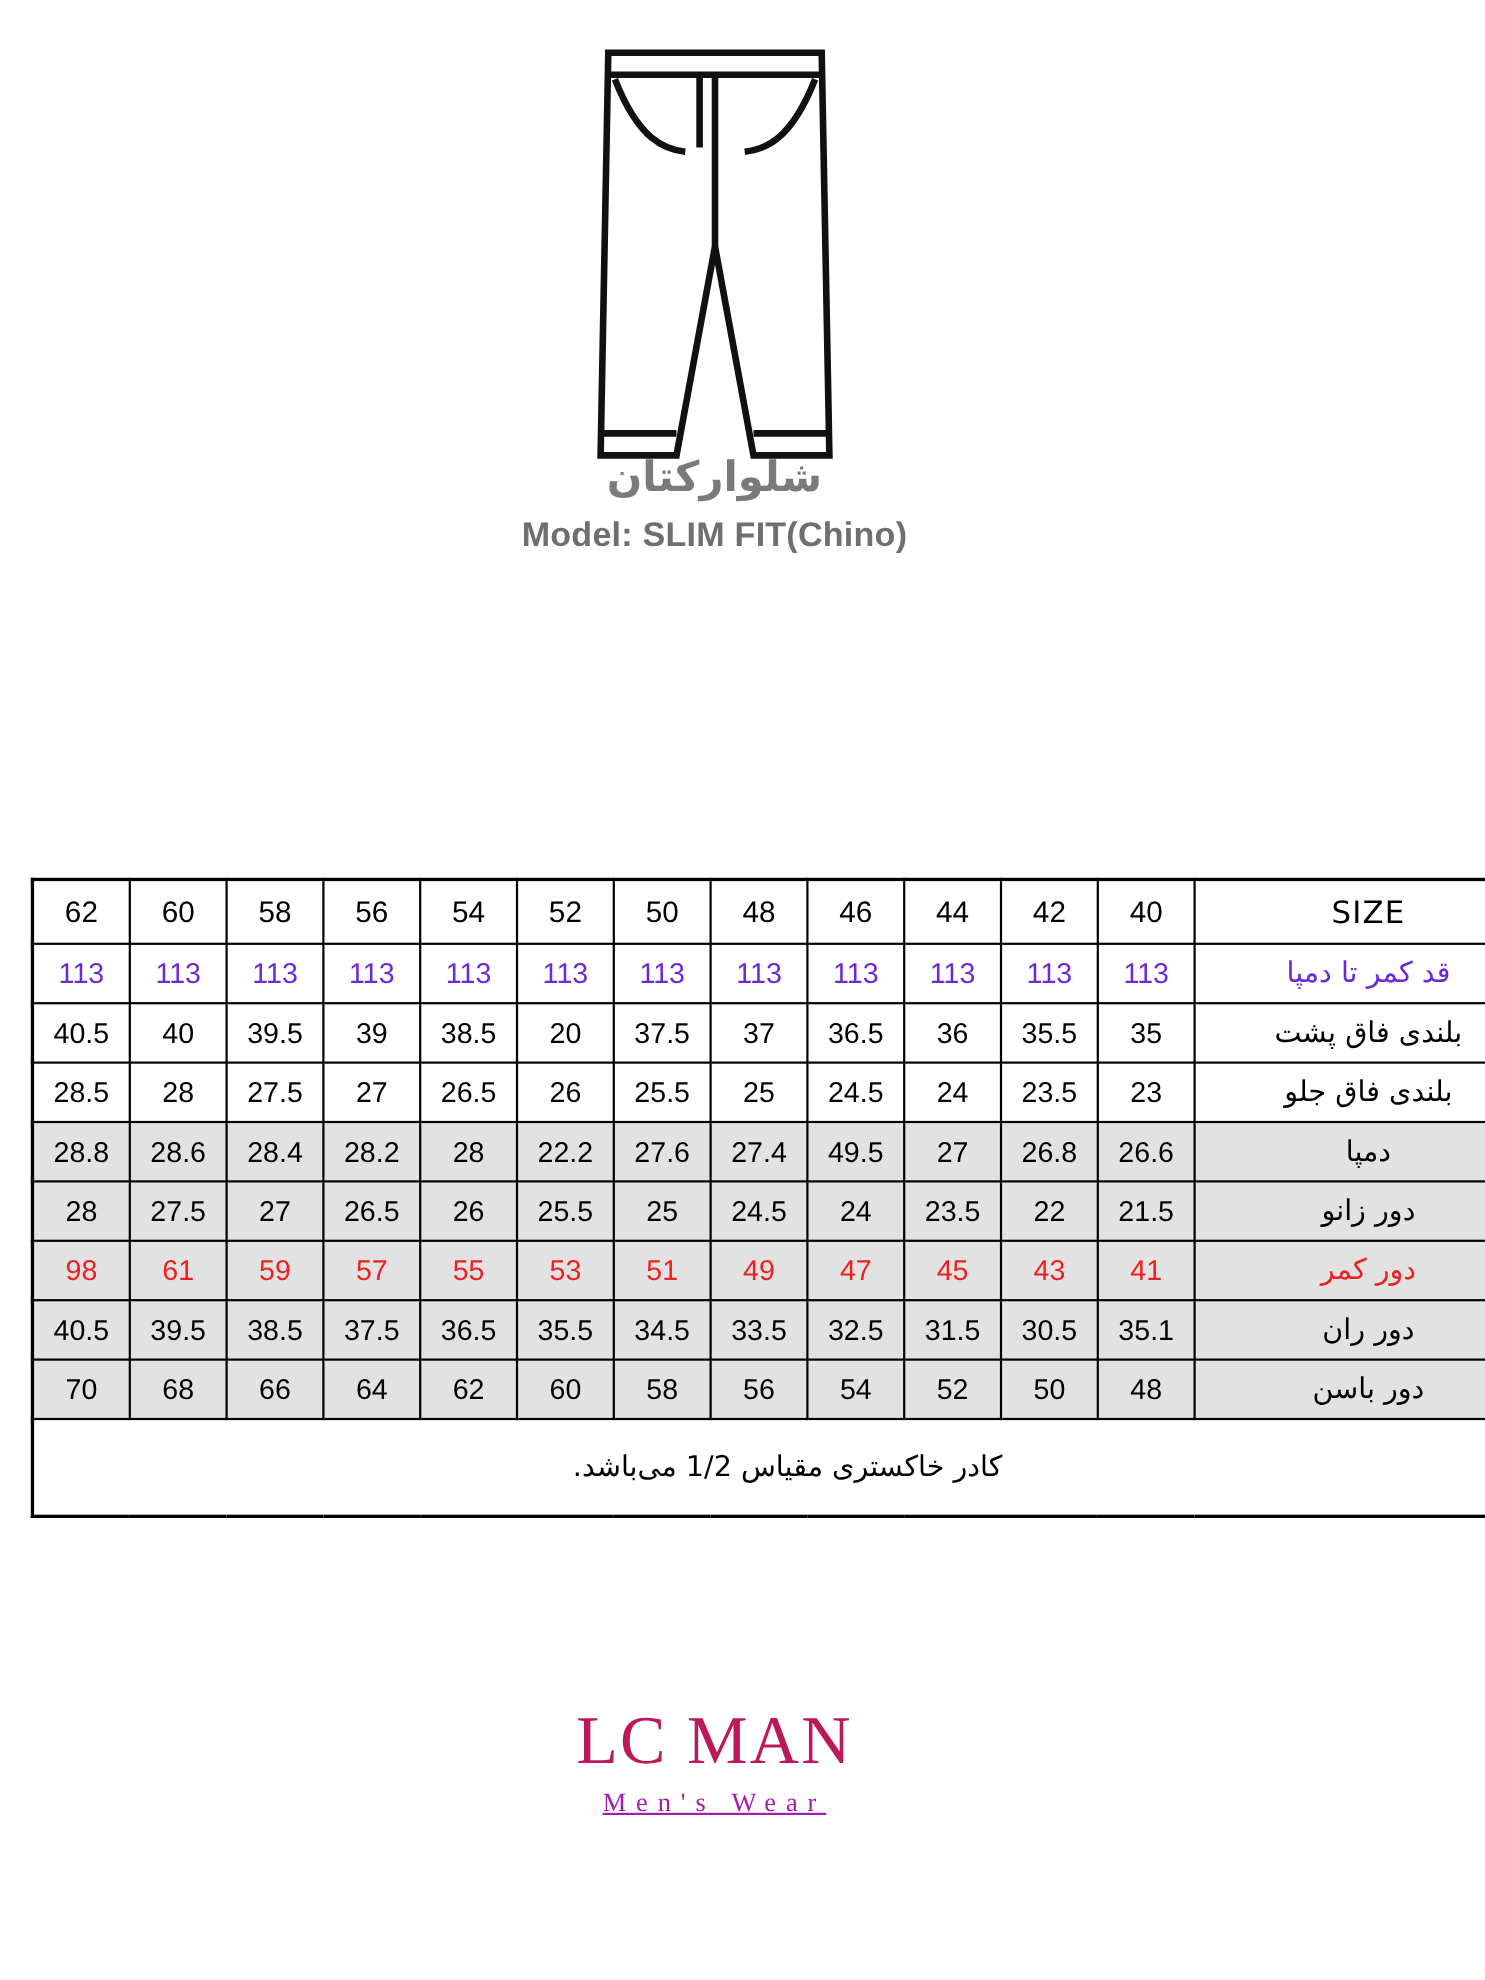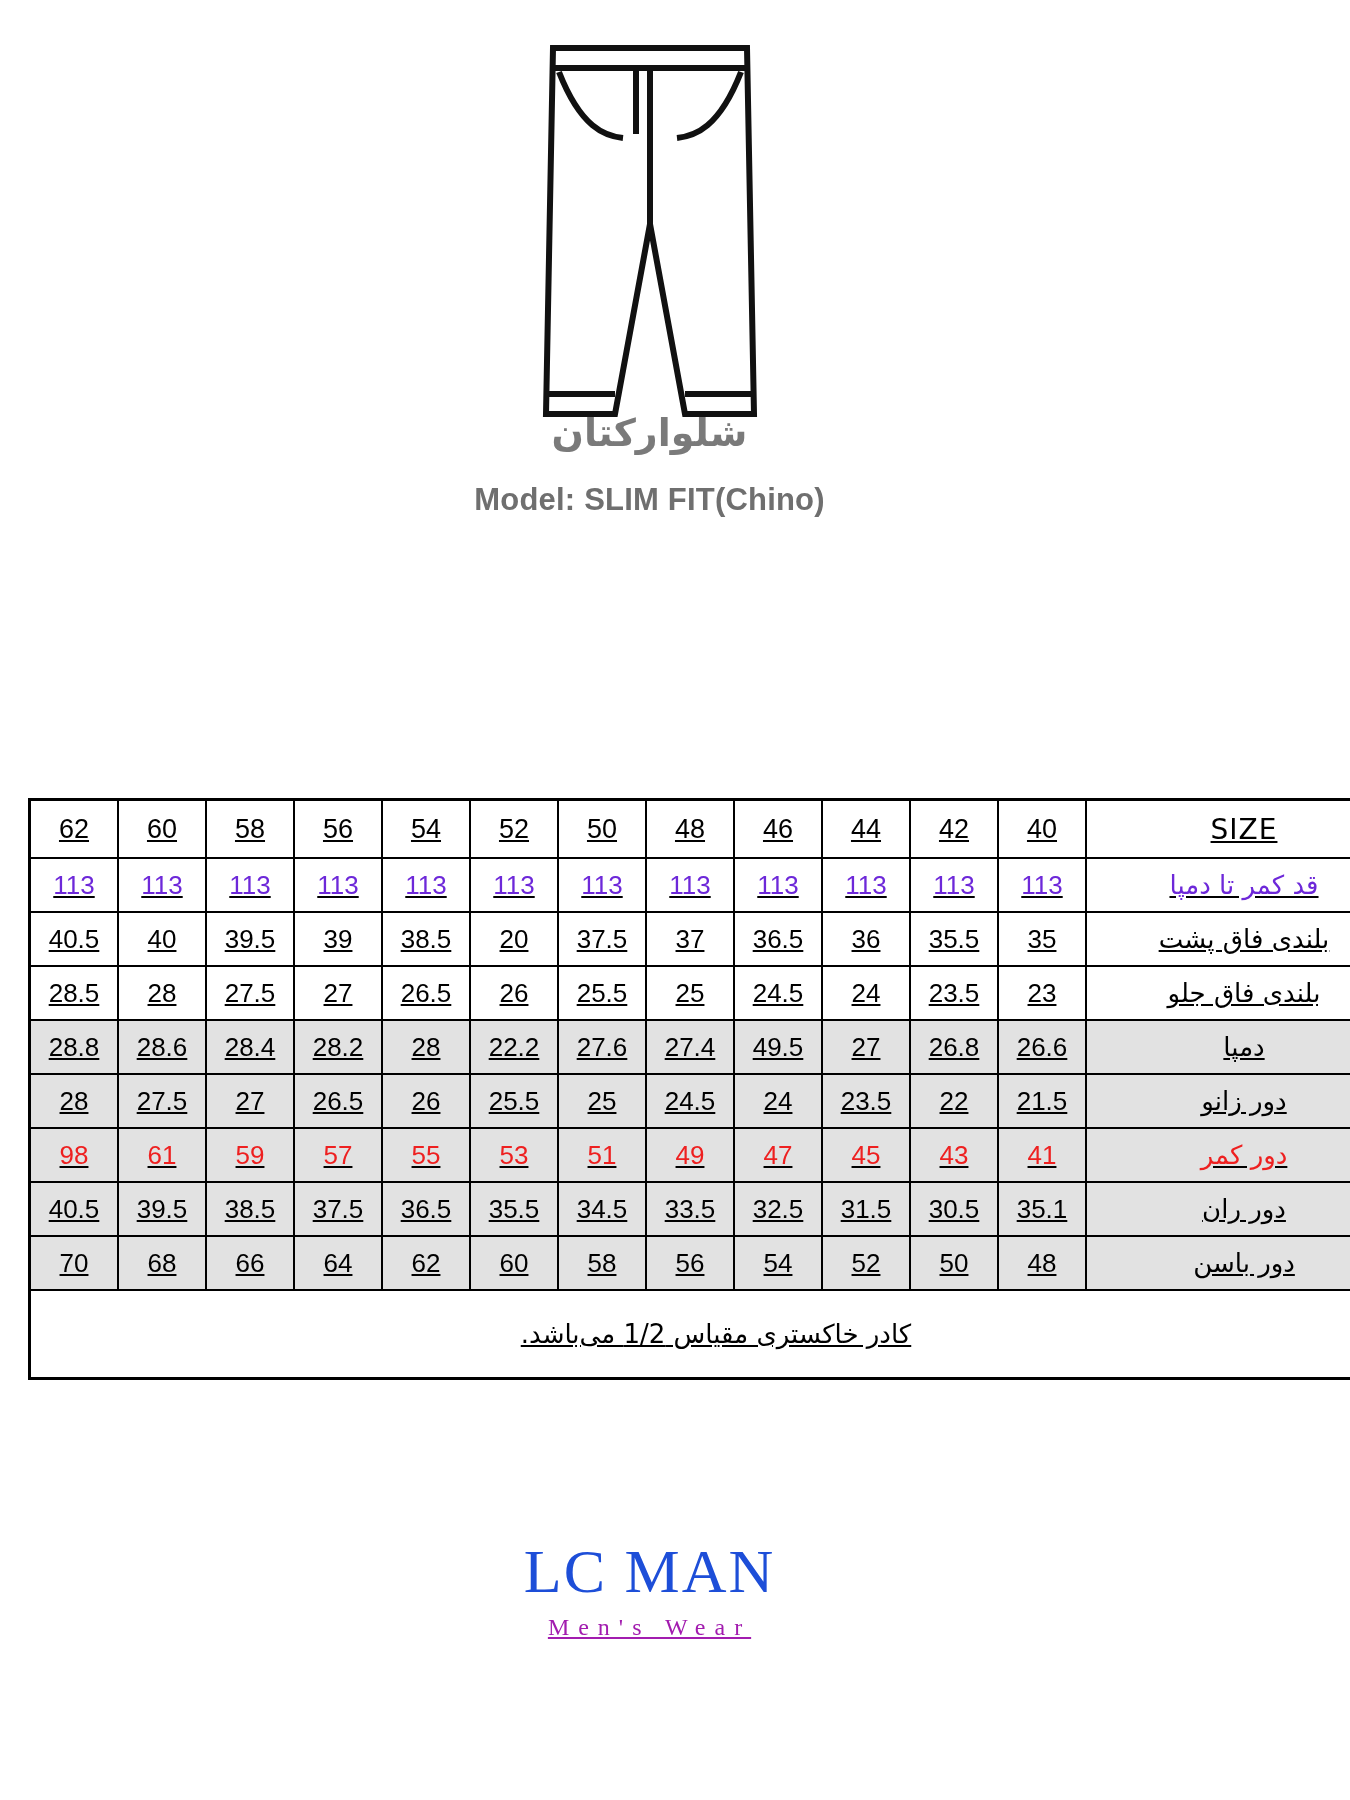--- a/index.html
+++ b/index.html
@@ -25,29 +25,28 @@
   .title-block{
     width:100%;text-align:center;margin-top:10px;
   }
   .title-fa{
     font-size:38px;font-weight:bold;color:#7a7a7a;
     line-height:1.25;direction:rtl;
     font-family:"DejaVu Sans","Liberation Sans",sans-serif;
   }
   .title-en{
     font-size:31px;font-weight:bold;color:#6f6f6f;
-    margin-top:24px;letter-spacing:.2px;
+    margin-top:10px;letter-spacing:.2px;
   }
 
   
   .table-wrap{
     position:absolute;
     left:28px;top:798px;
     width:1294px;
-    text-decoration:underline;
   }
   table.size-table{
     border-collapse:collapse;
     table-layout:fixed;
     width:1294px;
     border:3px solid #000;
   }
   table.size-table td{
     border:2px solid #000;
     text-align:center;
@@ -79,22 +78,23 @@
     background:#fff;
   }
 
   
   .logo-block{
     position:absolute;left:0;right:0;top:1540px;
     text-align:center;
   }
   .logo-main{
     font-family:"Liberation Serif","DejaVu Serif",serif;
-    font-size:62px;letter-spacing:2px;color:#1d4ed8;
+    font-size:62px;letter-spacing:2px;color:#be185d;
     line-height:1;
+    margin-top:12px;
   }
   .logo-sub{
     font-family:"Liberation Serif","DejaVu Serif",serif;
     font-size:24px;letter-spacing:9px;color:#a21caf;
     margin-top:12px;
     text-decoration:underline;
   }
 </style>
 </head>
 <body>

